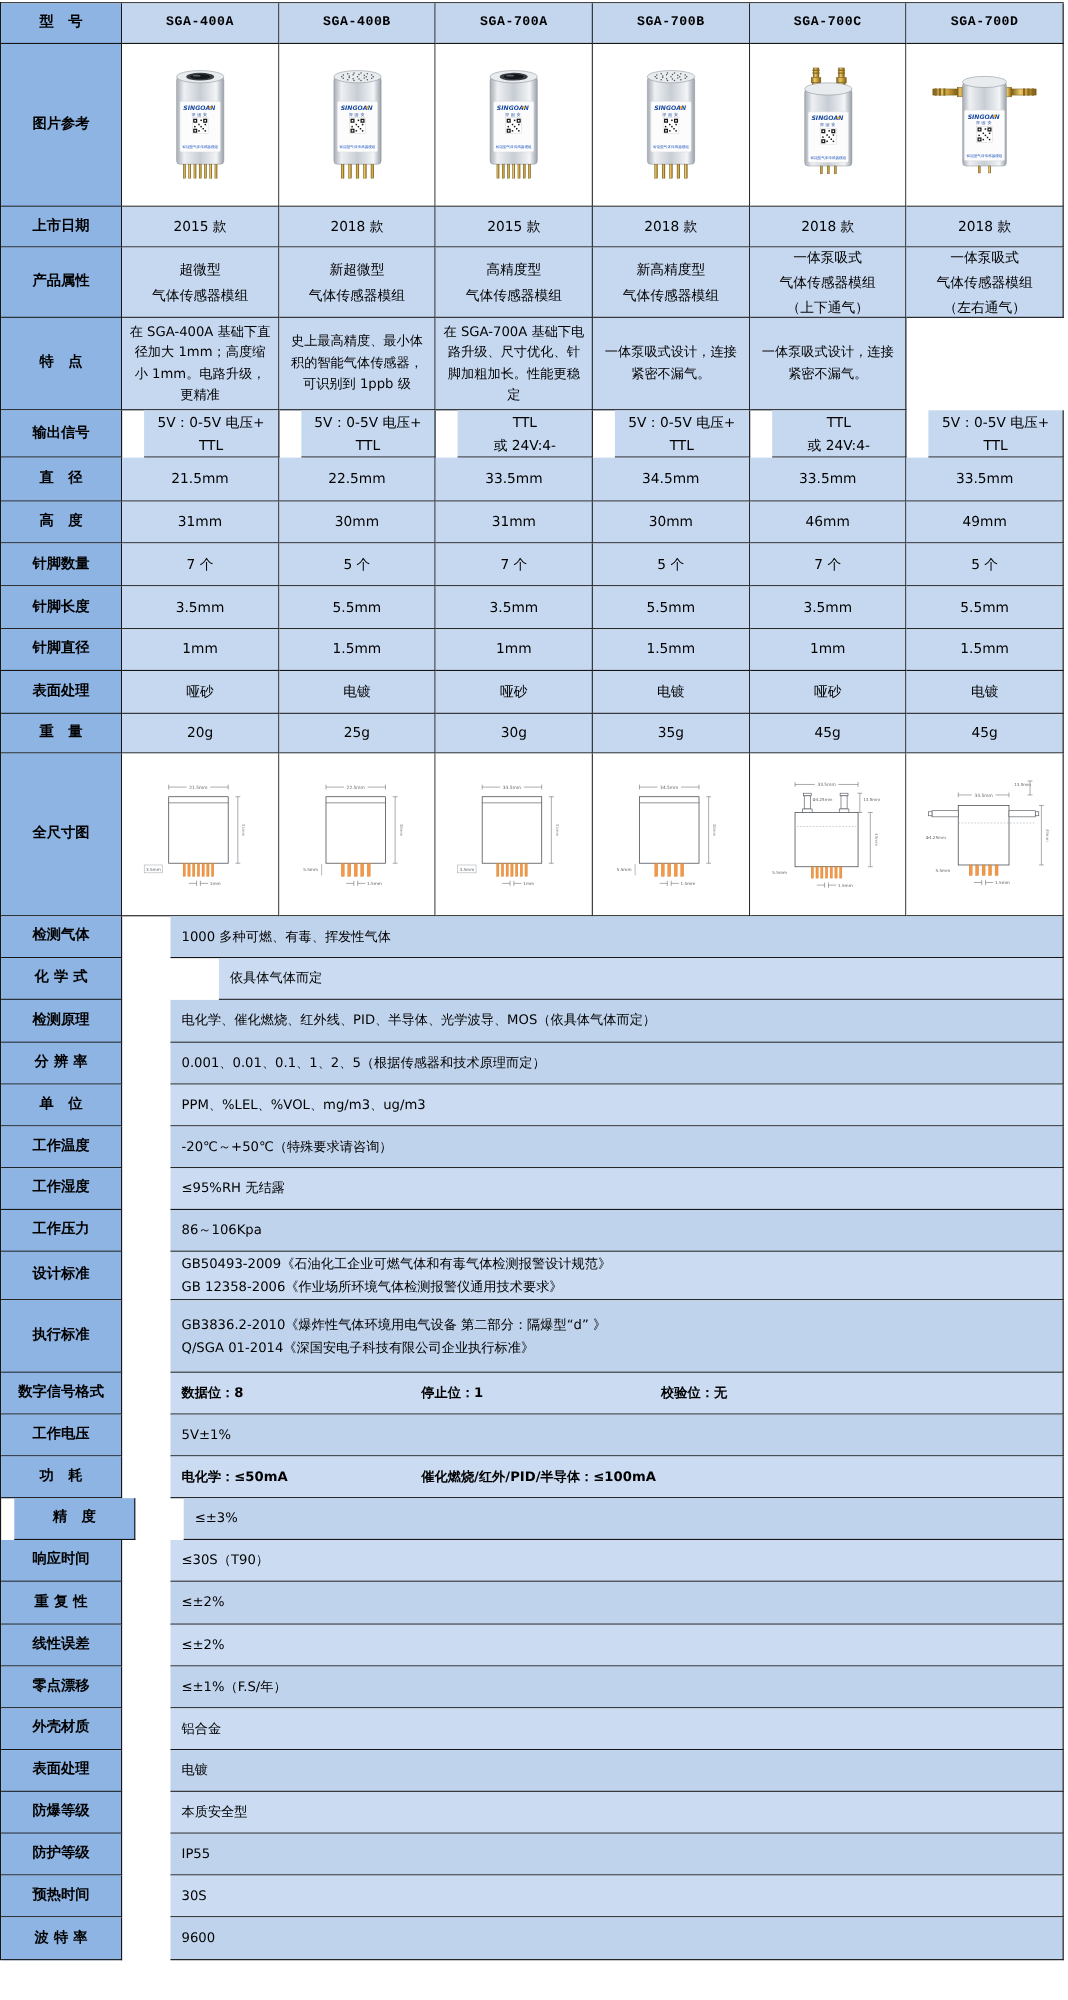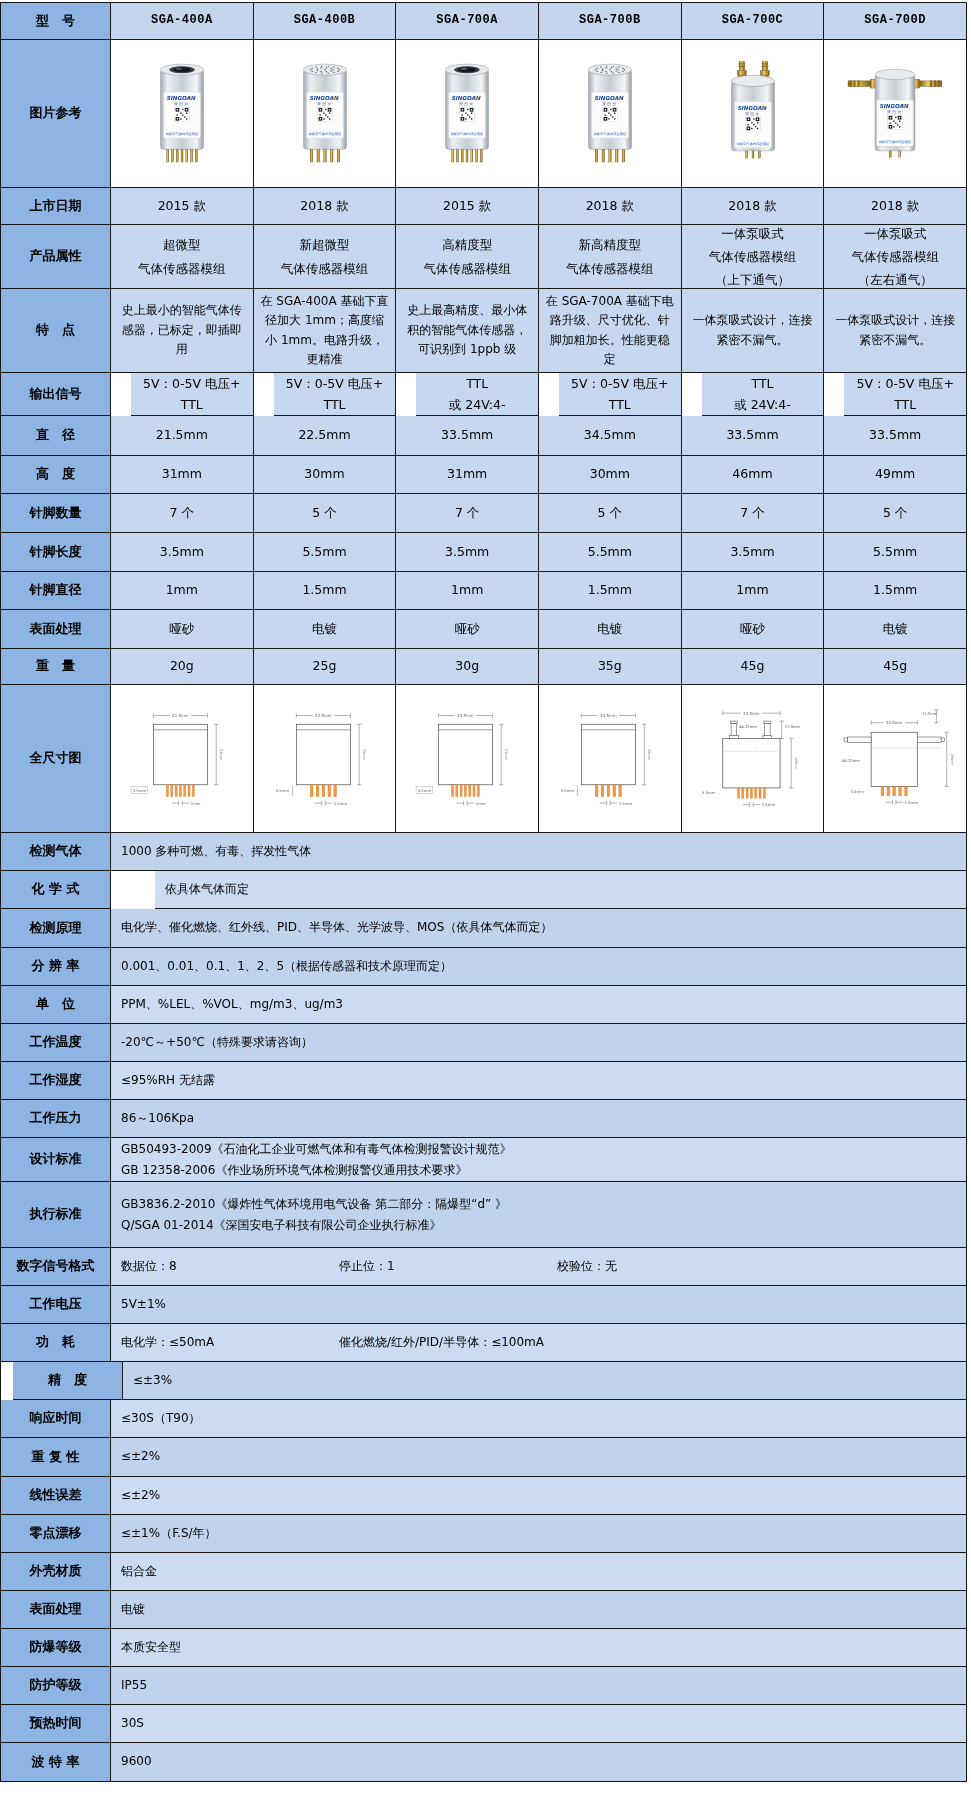--- a/index.html
+++ b/index.html
@@ -10,24 +10,24 @@
   .cell{border-right:1px solid #161616;border-bottom:1px solid #161616;display:flex;flex-direction:column;
         align-items:center;justify-content:center;text-align:center;font-size:12.5px;background:#c6d8f0;
         overflow:hidden;box-sizing:border-box;line-height:1.45;}
   .label-cell{background:#8db4e2;font-weight:bold;font-size:13px;}
   .model-cell{background:#c3d6ee;font-weight:bold;font-size:12px;
         font-family:"Liberation Mono","DejaVu Sans Mono",monospace;letter-spacing:.5px;}
   .photo-cell,.diagram-cell{background:#fff;padding:17px;}
   .attr-cell{line-height:1.85;}
   .feature-cell{padding:3px 6px;font-size:12px;line-height:1.62;}
   .out-cell{line-height:1.7;}
-  .value-cell{align-items:flex-start;justify-content:center;text-align:left;padding:3px 8px 3px 10px;font-size:12px;}
+  .value-cell{align-items:flex-start;justify-content:center;text-align:left;padding:3px 8px 3px 10px;font-size:12px;margin-left:44px;}
   .value-cell .line{line-height:1.7;}
   .value-cell .segwrap{display:flex;width:100%;}
-  .value-cell .seg{flex:0 0 218px;text-align:left;}
+  .value-cell .seg{flex:0 0 218px;text-align:left;font-weight:bold;}
   .value-cell .seg:last-child{flex:1 1 auto;}
   .full.shade-a .value-cell{background:#c0d3ec;}
   .full.shade-b .value-cell{background:#cadbf2;}
   svg text{font-family:"DejaVu Sans","Liberation Sans",sans-serif;}
 </style>
 </head>
 <body>
 
 <div class="spec-table">
     <div class="row" style="height: 37px;">
@@ -404,21 +404,20 @@
       <div class="cell label-cell">产品属性</div>
       <div class="cell attr-cell">超微型<br>气体传感器模组</div>
       <div class="cell attr-cell">新超微型<br>气体传感器模组</div>
       <div class="cell attr-cell">高精度型<br>气体传感器模组</div>
       <div class="cell attr-cell">新高精度型<br>气体传感器模组</div>
       <div class="cell attr-cell">一体泵吸式<br>气体传感器模组<br>（上下通气）</div>
       <div class="cell attr-cell">一体泵吸式<br>气体传感器模组<br>（左右通气）</div>
     </div>
     <div class="row" style="height: 84px;">
       <div class="cell label-cell">特　点</div>
-      <div class="cell feature-cell">史上最小的智能气体传感器，已标定，即插即用</div>
       <div class="cell feature-cell">在 SGA-400A 基础下直径加大 1mm；高度缩小 1mm。电路升级，更精准</div>
       <div class="cell feature-cell">史上最高精度、最小体积的智能气体传感器，可识别到 1ppb 级</div>
       <div class="cell feature-cell">在 SGA-700A 基础下电路升级、尺寸优化、针脚加粗加长。性能更稳定</div>
       <div class="cell feature-cell">一体泵吸式设计，连接紧密不漏气。</div>
       <div class="cell feature-cell">一体泵吸式设计，连接紧密不漏气。</div>
     </div>
     <div class="row" style="height: 43px; gap: 20px;">
       <div class="cell label-cell">输出信号</div>
       <div class="cell out-cell">5V：0-5V 电压+ TTL</div>
       <div class="cell out-cell">5V：0-5V 电压+ TTL</div>

